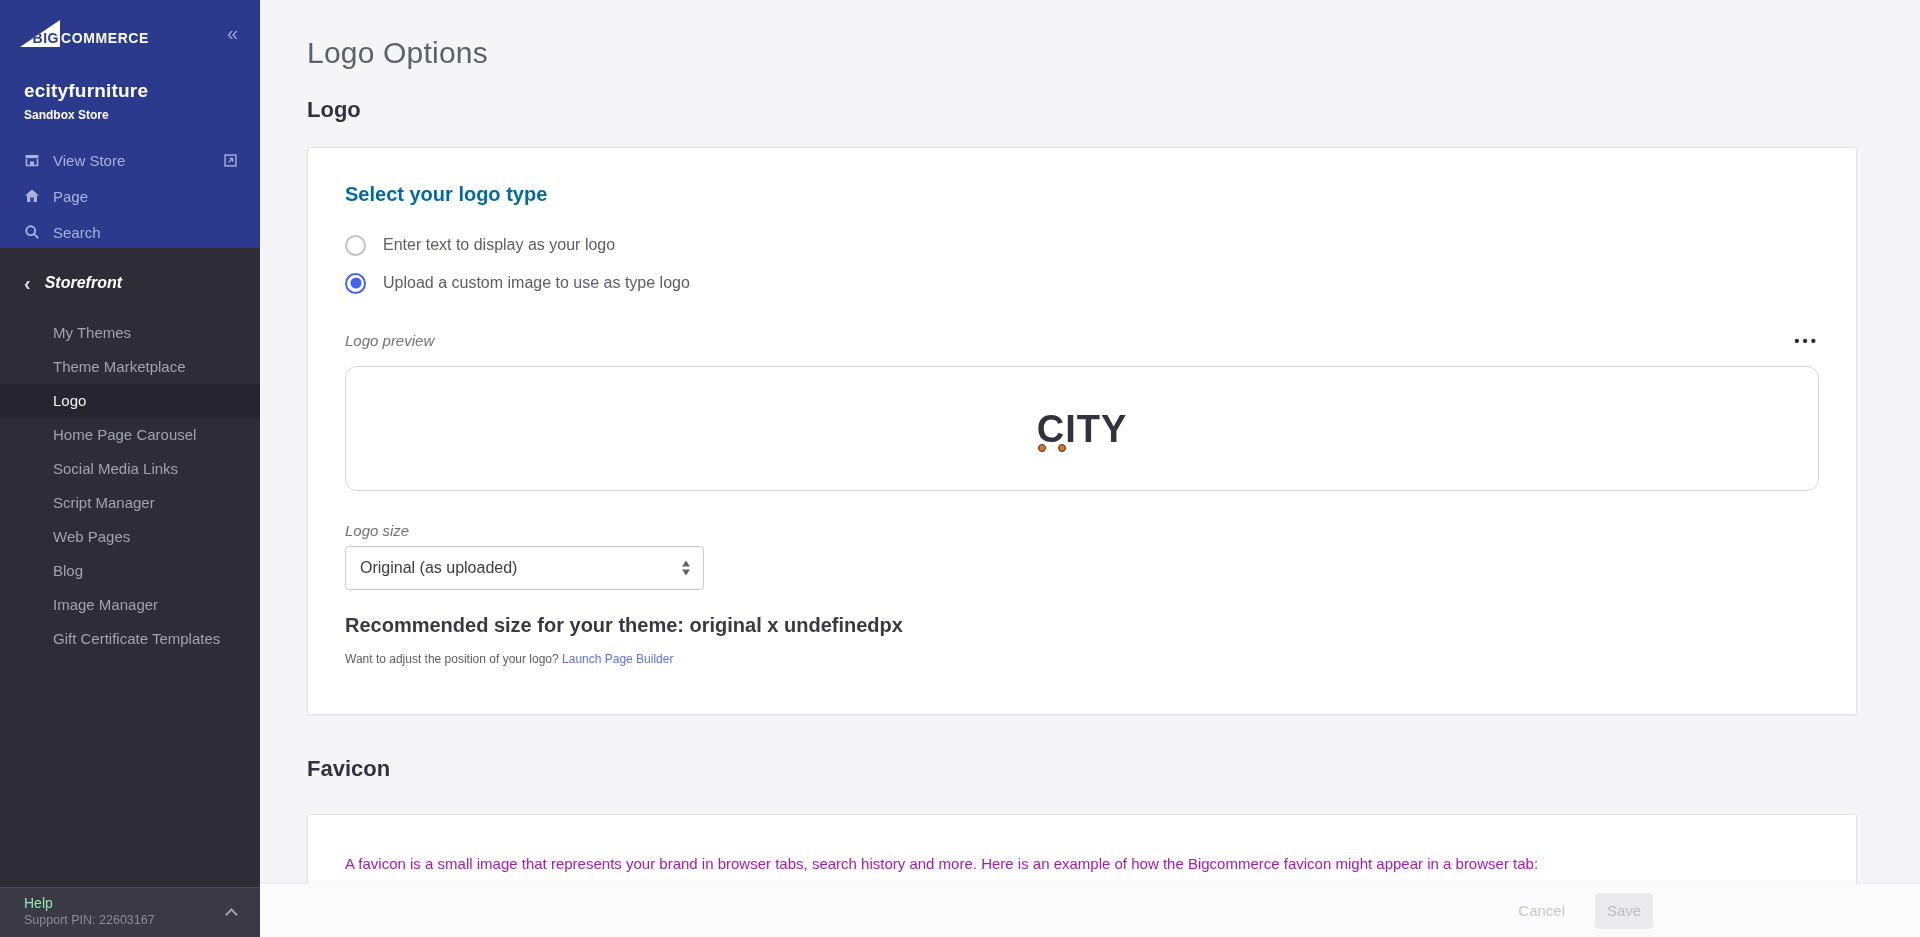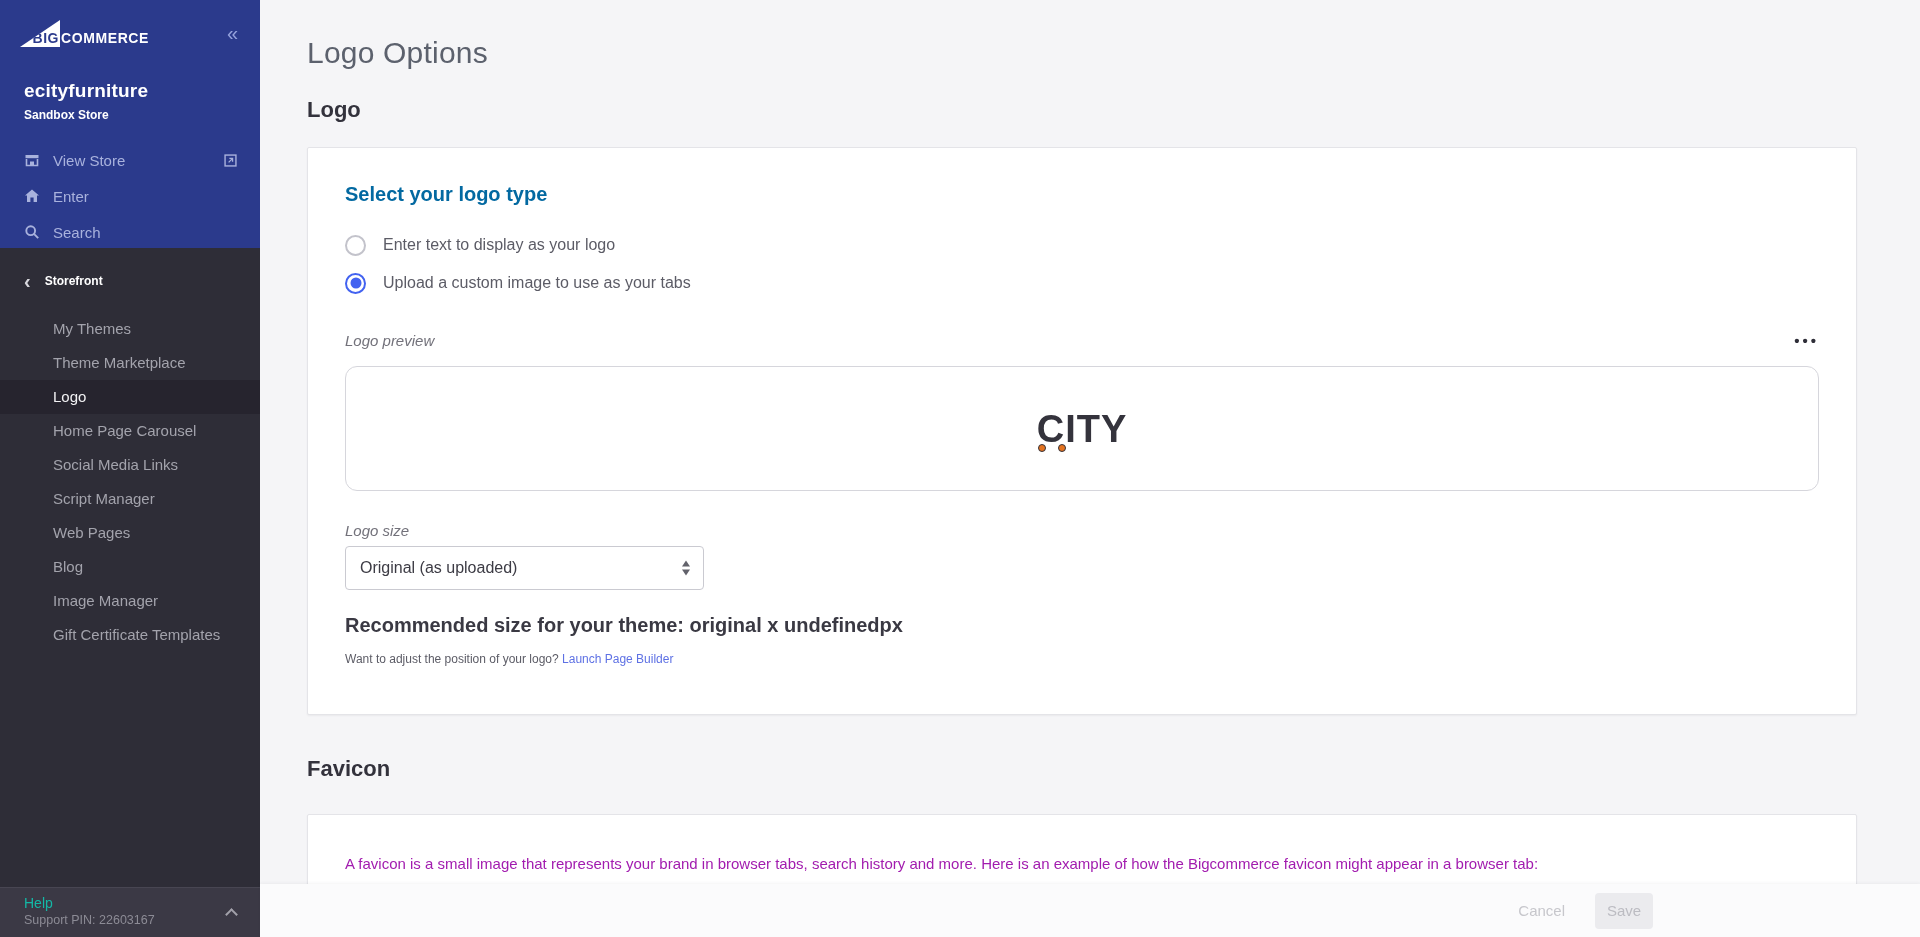--- a/index.html
+++ b/index.html
@@ -24,28 +24,28 @@
   .store-type { color:#ffffff; font-size:12px; font-weight:bold; margin-top:6px; }
   .sb-menu { margin-top:20px; }
   .sb-menu-item { display:flex; align-items:center; height:36px; padding:0 22px 0 24px; cursor:pointer; color:#a9b2dd; font-size:15px; }
   .sb-menu-item svg { flex:0 0 auto; }
   .sb-menu-item .lbl { margin-left:13px; }
   .ext { margin-left:auto; }
 
   .sb-dark { }
   .storefront-row { display:flex; align-items:center; padding:26px 24px 8px; color:#ffffff; cursor:pointer; }
   .back-chev { font-size:20px; color:#d8d8de; line-height:14px; margin-right:14px; font-weight:bold; }
-  .storefront-lbl { font-size:12px; font-weight:bold; }
+  .storefront-lbl { font-size:16px; font-weight:bold;font-style:italic; }
   .sb-items { margin-top:16px; }
   .sb-item { height:34px; line-height:34px; padding-left:53px; font-size:15px; color:#a3a3ac; cursor:pointer; white-space:nowrap; }
   .sb-item.active { background:#26242e; color:#f2f2f4; }
 
   .sb-help { position:absolute; left:0; bottom:0; width:260px; height:50px; background:#3b3945;
     border-top:1px solid rgba(255,255,255,.07); padding:7px 22px 0 24px; cursor:pointer; }
-  .help-title { color:#14b8a6; font-size:14px; }
+  .help-title { color:#86efac; font-size:14px; }
   .help-pin { color:#8c8b95; font-size:12.5px; margin-top:2px; }
   .chev-up { position:absolute; right:24px; top:22px; width:9px; height:9px;
     border-top:2px solid #a2a1aa; border-right:2px solid #a2a1aa; transform:rotate(-45deg); }
 
   
   .main { position:absolute; left:260px; top:0; right:0; height:937px; padding:0 63px 0 47px; overflow:hidden; }
   .page-title { margin-top:36px; font-size:30px; font-weight:400; color:#5c616d; letter-spacing:.2px; }
   .section-heading { margin-top:27px; font-size:22px; font-weight:bold; color:#33323c; }
 
   .card { background:#ffffff; border:1px solid #e4e4e8; border-radius:2px; box-shadow:0 1px 2px rgba(48,48,60,.06); }
@@ -120,21 +120,21 @@
         <span class="lbl">View Store</span>
         <svg class="ext" width="15" height="15" viewBox="0 0 16 16">
           <rect x="2.2" y="2.2" width="11.6" height="11.6" fill="none" stroke="#a9b2dd" stroke-width="1.5"></rect>
           <path d="M6 10l4-4M6.8 5.8H10.2V9.2" fill="none" stroke="#a9b2dd" stroke-width="1.4"></path>
         </svg>
       </div>
       <div class="sb-menu-item">
         <svg width="16" height="16" viewBox="0 0 16 16">
           <path d="M8 1.5l7 6h-2V14h-3.4V9.6H6.4V14H3V7.5H1z" fill="#a9b2dd"></path>
         </svg>
-        <span class="lbl">Enter</span>
+        <span class="lbl">Page</span>
       </div>
       <div class="sb-menu-item">
         <svg width="16" height="16" viewBox="0 0 16 16">
           <circle cx="6.7" cy="6.7" r="4.4" fill="none" stroke="#a9b2dd" stroke-width="1.9"></circle>
           <line x1="10.2" y1="10.2" x2="14.2" y2="14.2" stroke="#a9b2dd" stroke-width="1.9"></line>
         </svg>
         <span class="lbl">Search</span>
       </div>
     </div>
   </div>
@@ -172,21 +172,21 @@
   <div class="card logo-card">
     <div class="card-title">Select your logo type</div>
 
     <div class="radio-group">
       <div class="radio-row">
         <span class="radio"></span>
         <span class="radio-label">Enter text to display as your logo</span>
       </div>
       <div class="radio-row">
         <span class="radio selected"></span>
-        <span class="radio-label">Upload a custom image to use as your tabs</span>
+        <span class="radio-label">Upload a custom image to use as type logo</span>
       </div>
     </div>
 
     <div class="preview-label-row">
       <span class="field-label">Logo preview</span>
       <span class="ellipsis-menu">•••</span>
     </div>
 
     <div class="preview-box">
       <div class="city-logo">

